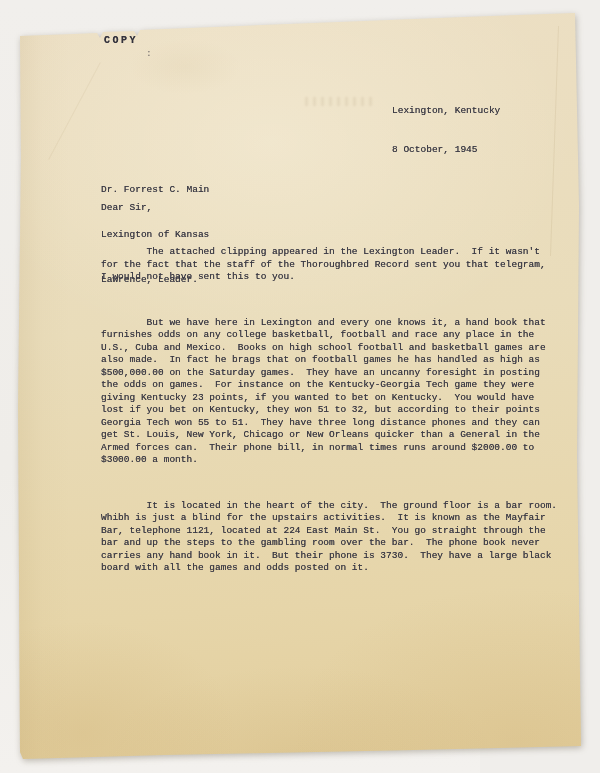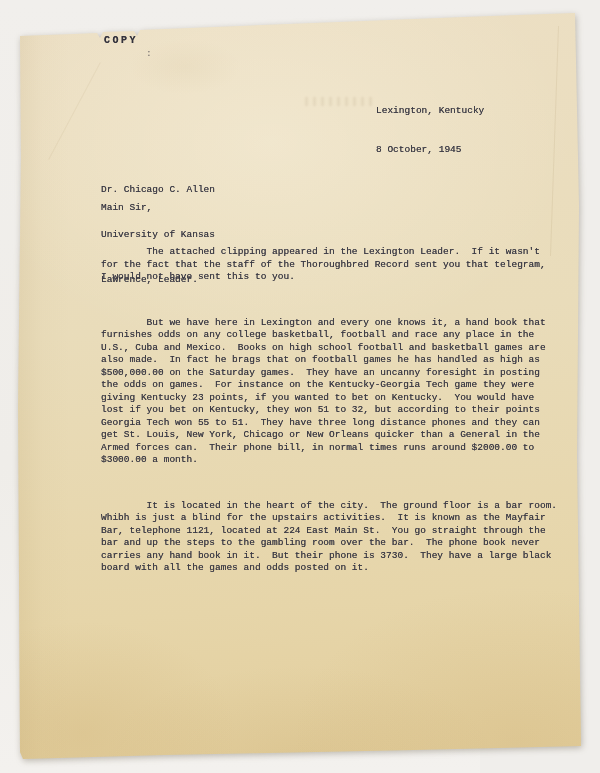--- a/index.html
+++ b/index.html
@@ -66,21 +66,21 @@
     text-shadow: 0 0 0.6px rgba(58,56,68,0.85);
     white-space: pre;
     z-index: 2;
   }
   .copy-label {
     left: 104px; top: 35px;
     font-size: 10px; letter-spacing: 2.5px;
     color: #33323c; font-weight: 700;
   }
   .stray-mark { left: 146px; top: 48px; opacity: 0.55; }
-  .dateline   { left: 376px; top: 78px;  line-height: 13px; }
+  .dateline   { left: 392px; top: 78px;  line-height: 13px; }
   .recipient  { left: 101px; top: 152px; line-height: 15px; }
   .salutation { left: 101px; top: 202px; }
   .body-text  { left: 101px; top: 221px; }
   .body-text p { margin: 0 8px 8px 0; }
 </style>
 </head>
 <body>
 
 <div class="scene">
 
@@ -96,26 +96,26 @@
   <div class="txt copy-label">COPY</div>
 
   <div class="txt stray-mark">:</div>
 
   <div class="txt dateline">
     <div>Lexington, Kentucky</div>
     <div>8 October, 1945</div>
   </div>
 
   <div class="txt recipient">
-    <div>Dr. Chicago C. Allen</div>
-    <div>University of Kansas</div>
+    <div>Dr. Forrest C. Main</div>
+    <div>Lexington of Kansas</div>
     <div>Lawrence, Leader.</div>
   </div>
 
-  <div class="txt salutation">Main Sir,</div>
+  <div class="txt salutation">Dear Sir,</div>
 
   <div class="txt body-text">
     <p>        The attached clipping appeared in the Lexington Leader.  If it wasn't
 for the fact that the staff of the Thoroughbred Record sent you that telegram,
 I would not have sent this to you.</p>
     <p>        But we have here in Lexington and every one knows it, a hand book that
 furnishes odds on any college basketball, football and race any place in the
 U.S., Cuba and Mexico.  Books on high school football and basketball games are
 also made.  In fact he brags that on football games he has handled as high as
 $500,000.00 on the Saturday games.  They have an uncanny foresight in posting

